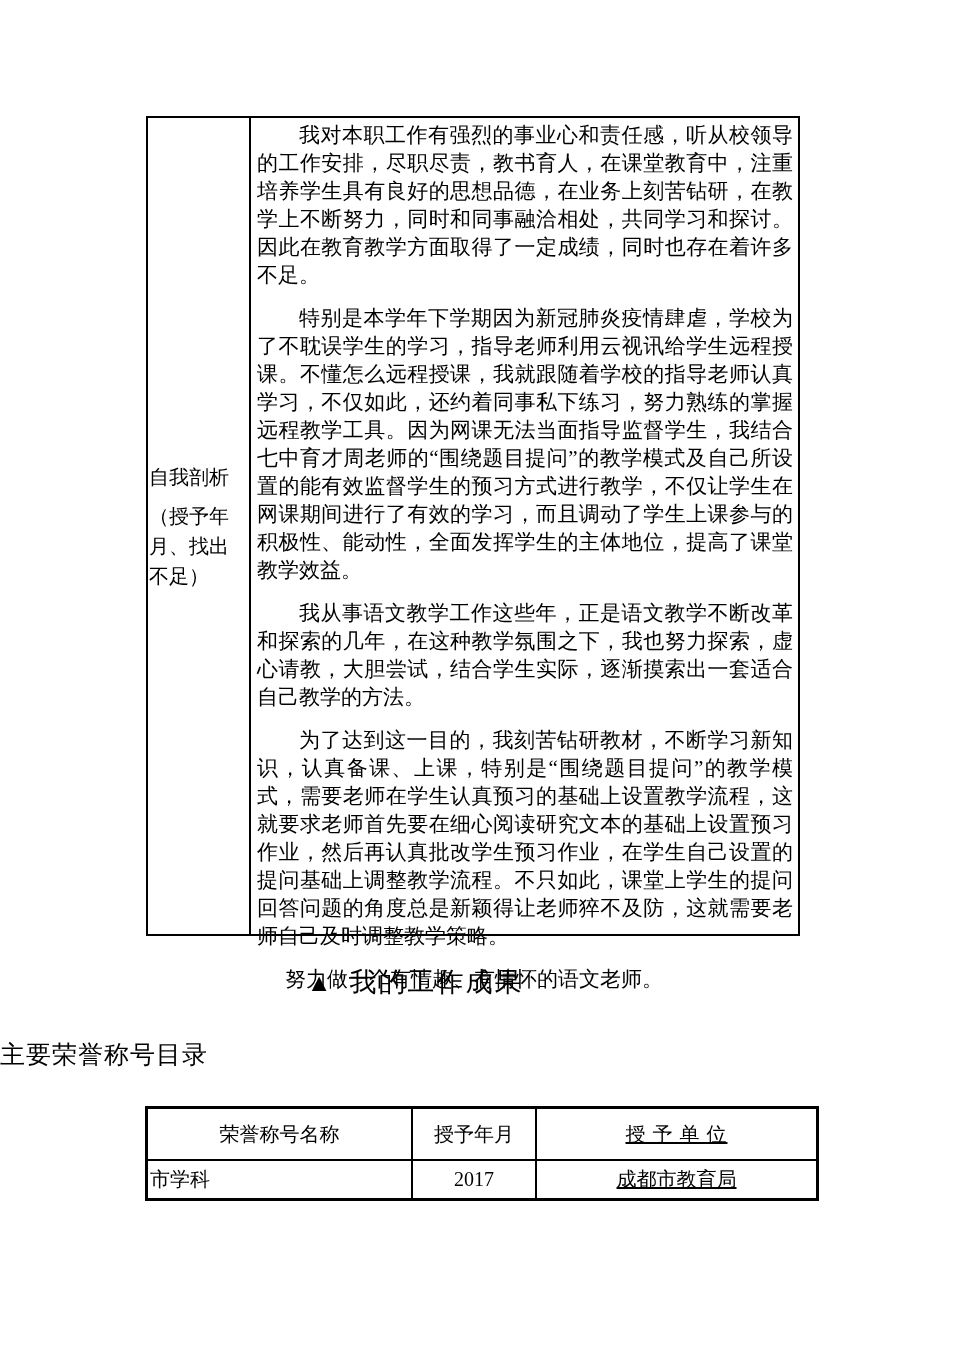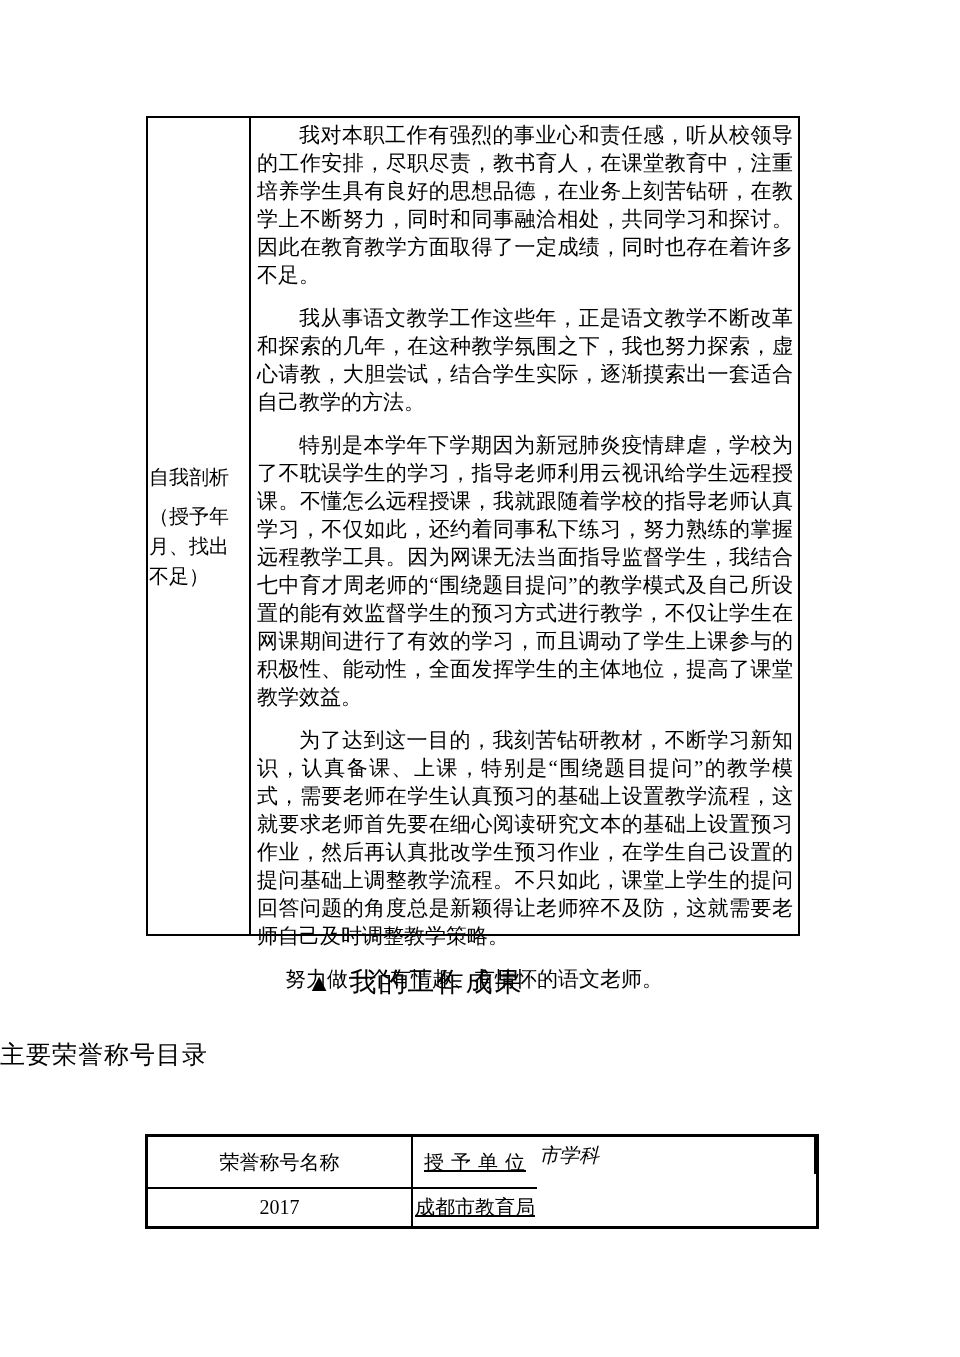--- a/index.html
+++ b/index.html
@@ -43,59 +43,60 @@
   .sub-title {
     position: absolute; left: 0; top: 1040px; width: 960px;
     text-align: left; font-size: 25px; line-height: 30px;
     letter-spacing: 1px;
   }
 
   
   .honors-table {
     position: absolute; left: 145px; top: 1106px; width: 674px;
     border: 3px solid #000;
-    display: grid; grid-template-columns: 265px 124px 1fr; margin-top: 28px;
+    display: grid; grid-template-columns: 265px 124px 1fr;
   }
   .h-cell {
     display: flex; align-items: center; justify-content: center;
     font-size: 20px; border-right: 2px solid #000;
   }
   .h-cell.last { border-right: none; text-decoration: underline; }
   .h-cell.head { height: 52px; border-bottom: 2px solid #000; }
   .h-cell.data { height: 37px; }
-  .h-cell.left-align { justify-content: flex-start; padding-left: 2px; font-style: italic; }
+  .h-cell.left-align { justify-content: flex-start; padding-left: 2px; }
   .h-cell.spaced { letter-spacing: 1px; }
 </style>
 </head>
 <body>
 
 <div class="page">
 
   <div class="main-table">
     <div class="label-cell">
       <div class="row-label">自我剖析</div>
       <div class="row-label-note">（授予年月、找出不足）</div>
     </div>
     <div class="content-cell">
       <p class="para indent">我对本职工作有强烈的事业心和责任感，听从校领导的工作安排，尽职尽责，教书育人，在课堂教育中，注重培养学生具有良好的思想品德，在业务上刻苦钻研，在教学上不断努力，同时和同事融洽相处，共同学习和探讨。因此在教育教学方面取得了一定成绩，同时也存在着许多不足。</p>
+      <p class="para indent">特别是本学年下学期因为新冠肺炎疫情肆虐，学校为了不耽误学生的学习，指导老师利用云视讯给学生远程授课。不懂怎么远程授课，我就跟随着学校的指导老师认真学习，不仅如此，还约着同事私下练习，努力熟练的掌握远程教学工具。因为网课无法当面指导监督学生，我结合七中育才周老师的“围绕题目提问”的教学模式及自己所设置的能有效监督学生的预习方式进行教学，不仅让学生在网课期间进行了有效的学习，而且调动了学生上课参与的积极性、能动性，全面发挥学生的主体地位，提高了课堂教学效益。</p>
       <p class="para indent">我从事语文教学工作这些年，正是语文教学不断改革和探索的几年，在这种教学氛围之下，我也努力探索，虚心请教，大胆尝试，结合学生实际，逐渐摸索出一套适合自己教学的方法。</p>
-      <p class="para indent">特别是本学年下学期因为新冠肺炎疫情肆虐，学校为了不耽误学生的学习，指导老师利用云视讯给学生远程授课。不懂怎么远程授课，我就跟随着学校的指导老师认真学习，不仅如此，还约着同事私下练习，努力熟练的掌握远程教学工具。因为网课无法当面指导监督学生，我结合七中育才周老师的“围绕题目提问”的教学模式及自己所设置的能有效监督学生的预习方式进行教学，不仅让学生在网课期间进行了有效的学习，而且调动了学生上课参与的积极性、能动性，全面发挥学生的主体地位，提高了课堂教学效益。</p>
       <p class="para indent">为了达到这一目的，我刻苦钻研教材，不断学习新知识，认真备课、上课，特别是“围绕题目提问”的教学模式，需要老师在学生认真预习的基础上设置教学流程，这就要求老师首先要在细心阅读研究文本的基础上设置预习作业，然后再认真批改学生预习作业，在学生自己设置的提问基础上调整教学流程。不只如此，课堂上学生的提问回答问题的角度总是新颖得让老师猝不及防，这就需要老师自己及时调整教学策略。</p>
       <p class="para no-indent">努力做一个有情趣、有情怀的语文老师。</p>
     </div>
   </div>
 
   <div class="section-title">
     <span class="tri">▲</span><span>我的工作成果</span>
   </div>
 
   <div class="sub-title">主要荣誉称号目录</div>
 
   <div class="honors-table">
     <div class="h-cell head">荣誉称号名称</div>
+    <div class="h-cell head">授予年月</div>
     <div class="h-cell head last spaced">授 予 单 位</div>
 
     <div class="h-cell data left-align">市学科</div>
     <div class="h-cell data">2017</div>
     <div class="h-cell data last">成都市教育局</div>
   </div>
 
 </div>
 
 </body></html>

